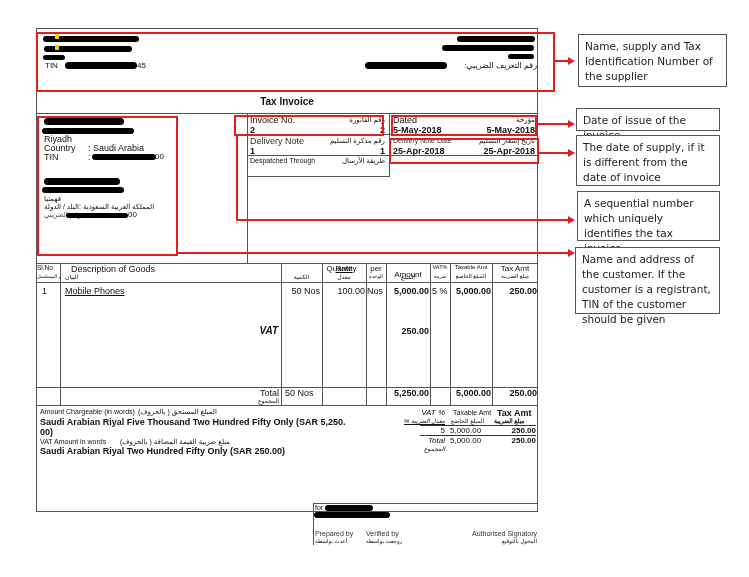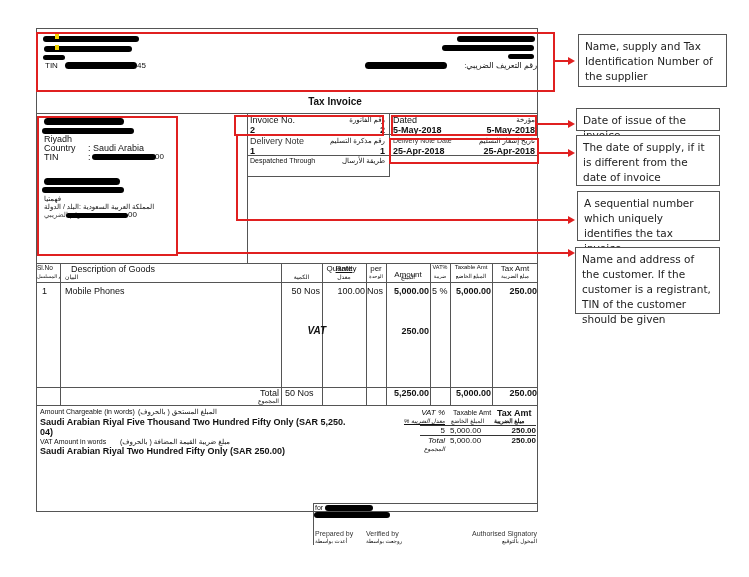--- a/index.html
+++ b/index.html
@@ -7,21 +7,21 @@
   .abs{position:absolute;}
   .frame{position:absolute;left:36px;top:28px;width:502px;height:484px;border:1px solid #555;box-sizing:border-box;}
   .hl{position:absolute;background:#555;height:1px;}
   .vl{position:absolute;background:#555;width:1px;}
   .redact{position:absolute;background:#000;border-radius:6px;}
   .txt{position:absolute;white-space:nowrap;}
   .ar{direction:rtl;}
   .s7{font-size:7px;}
   .s8{font-size:8px;}
   .s9{font-size:9px;}
-  .s10{font-size:10px;padding-left:48px;}
+  .s10{font-size:10px;}
   .b{font-weight:bold;}
   .i{font-style:italic;}
   .redbox{position:absolute;border:2px solid #e02020;box-sizing:border-box;}
   .redline{position:absolute;background:#e02020;}
   .arrowhead{position:absolute;width:0;height:0;border-top:4px solid transparent;border-bottom:4px solid transparent;border-left:7px solid #e02020;}
   .note{position:absolute;border:1px solid #555;background:#fff;box-sizing:border-box;padding:4px 6px;font-family:"DejaVu Sans",sans-serif;font-size:10.5px;line-height:15px;color:#222;}
   .cell-r{text-align:right;}
   .cell-c{text-align:center;}
 </style>
 </head>
@@ -128,21 +128,21 @@
   <div class="txt cell-c" style="left:430px;width:20px;top:264px;font-size:5.5px;">VAT%</div>
   <div class="txt cell-c" style="left:430px;width:20px;top:273px;font-size:5px;overflow:hidden;">ضريبة</div>
   <div class="txt cell-c" style="left:450px;width:42px;top:264px;font-size:6px;">Taxable Amt</div>
   <div class="txt cell-c" style="left:450px;width:42px;top:273px;font-size:5.5px;overflow:hidden;">المبلغ الخاضع</div>
   <div class="txt s8 cell-c" style="left:492px;width:46px;top:264px;">Tax Amt</div>
   <div class="txt cell-c" style="left:492px;width:46px;top:273px;font-size:5.5px;overflow:hidden;">مبلغ الضريبة</div>
 </div>
 
 <div>
   <div class="txt s9" style="left:42px;top:286px;">1</div>
-  <div class="txt s9" style="left:65px;top:286px;">Mobile Phones</div>
+  <div class="txt s9" style="left:65px;top:286px;text-decoration:underline;">Mobile Phones</div>
   <div class="txt s9 cell-r" style="left:281px;width:39px;top:286px;">50 Nos</div>
   <div class="txt s9 cell-r" style="left:322px;width:43px;top:286px;">100.00</div>
   <div class="txt s9" style="left:367px;top:286px;">Nos</div>
   <div class="txt s9 b cell-r" style="left:386px;width:43px;top:286px;">5,000.00</div>
   <div class="txt s9" style="left:432px;top:286px;">5 %</div>
   <div class="txt s9 b cell-r" style="left:450px;width:41px;top:286px;">5,000.00</div>
   <div class="txt s9 b cell-r" style="left:492px;width:45px;top:286px;">250.00</div>
 </div>
 
 <div class="txt s10 b i cell-r" style="left:200px;width:78px;top:325px;">VAT</div>
@@ -152,21 +152,21 @@
 <div class="txt cell-r" style="left:200px;width:79px;top:397px;font-size:6px;">المجموع</div>
 <div class="txt s9" style="left:285px;top:388px;">50 Nos</div>
 <div class="txt s9 b cell-r" style="left:386px;width:43px;top:388px;">5,250.00</div>
 <div class="txt s9 b cell-r" style="left:450px;width:41px;top:388px;">5,000.00</div>
 <div class="txt s9 b cell-r" style="left:492px;width:45px;top:388px;">250.00</div>
 
 <div>
   <div class="txt s7" style="left:40px;top:408px;">Amount Chargeable (in words)</div>
   <div class="txt s7" style="left:138px;top:408px;">المبلغ المستحق ( بالحروف)</div>
   <div class="txt s9 b" style="left:40px;top:417px;">Saudi Arabian Riyal Five Thousand Two Hundred Fifty Only (SAR 5,250.</div>
-  <div class="txt s9 b" style="left:40px;top:427px;">04)</div>
+  <div class="txt s9 b" style="left:40px;top:427px;">00)</div>
   <div class="txt s7" style="left:40px;top:438px;">VAT Amount in words</div>
   <div class="txt s7" style="left:120px;top:438px;">مبلغ ضريبة القيمة المضافة ( بالحروف)</div>
   <div class="txt s9 b" style="left:40px;top:446px;">Saudi Arabian Riyal Two Hundred Fifty Only (SAR 250.00)</div>
 </div>
 
 <div>
   <div class="txt s8 i cell-r" style="left:400px;width:45px;top:408px;">VAT %</div>
   <div class="txt s7" style="left:453px;top:409px;">Taxable Amt</div>
   <div class="txt s9 b" style="left:497px;top:408px;">Tax Amt</div>
   <div class="txt i cell-r" style="left:395px;width:50px;top:417px;font-size:6px;text-decoration:underline;">% معدل الضريبة</div>

